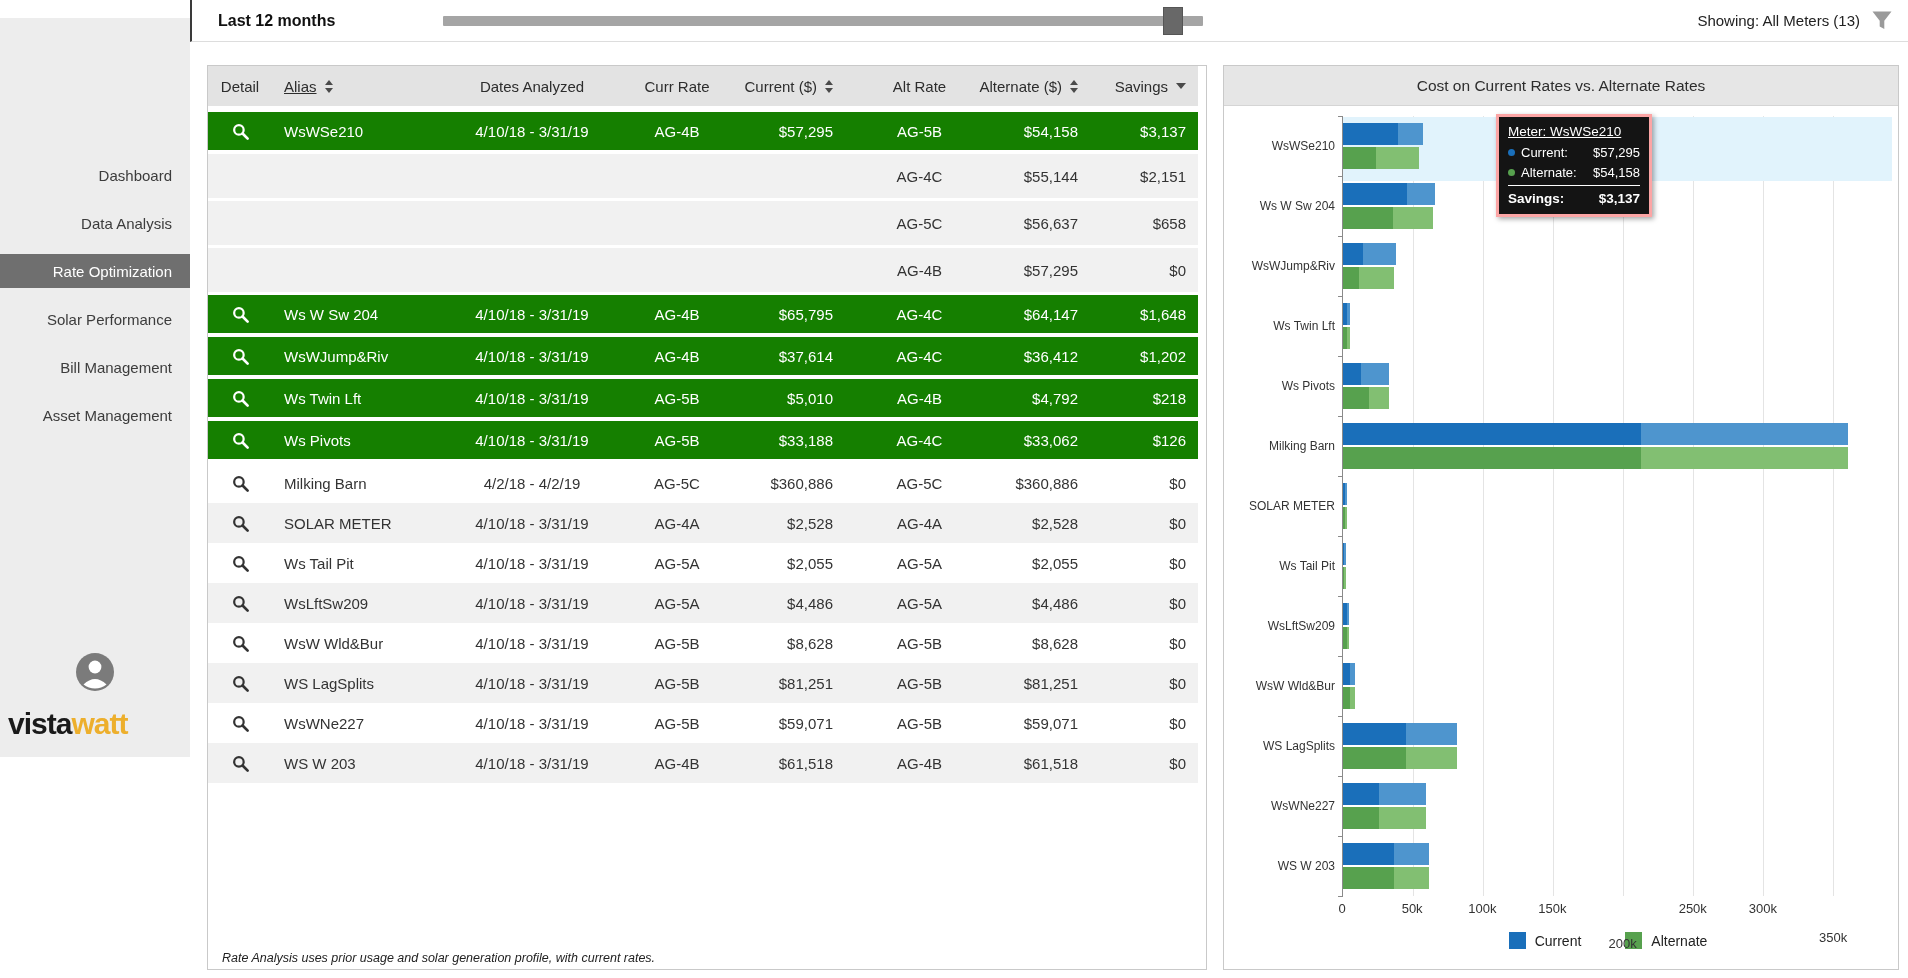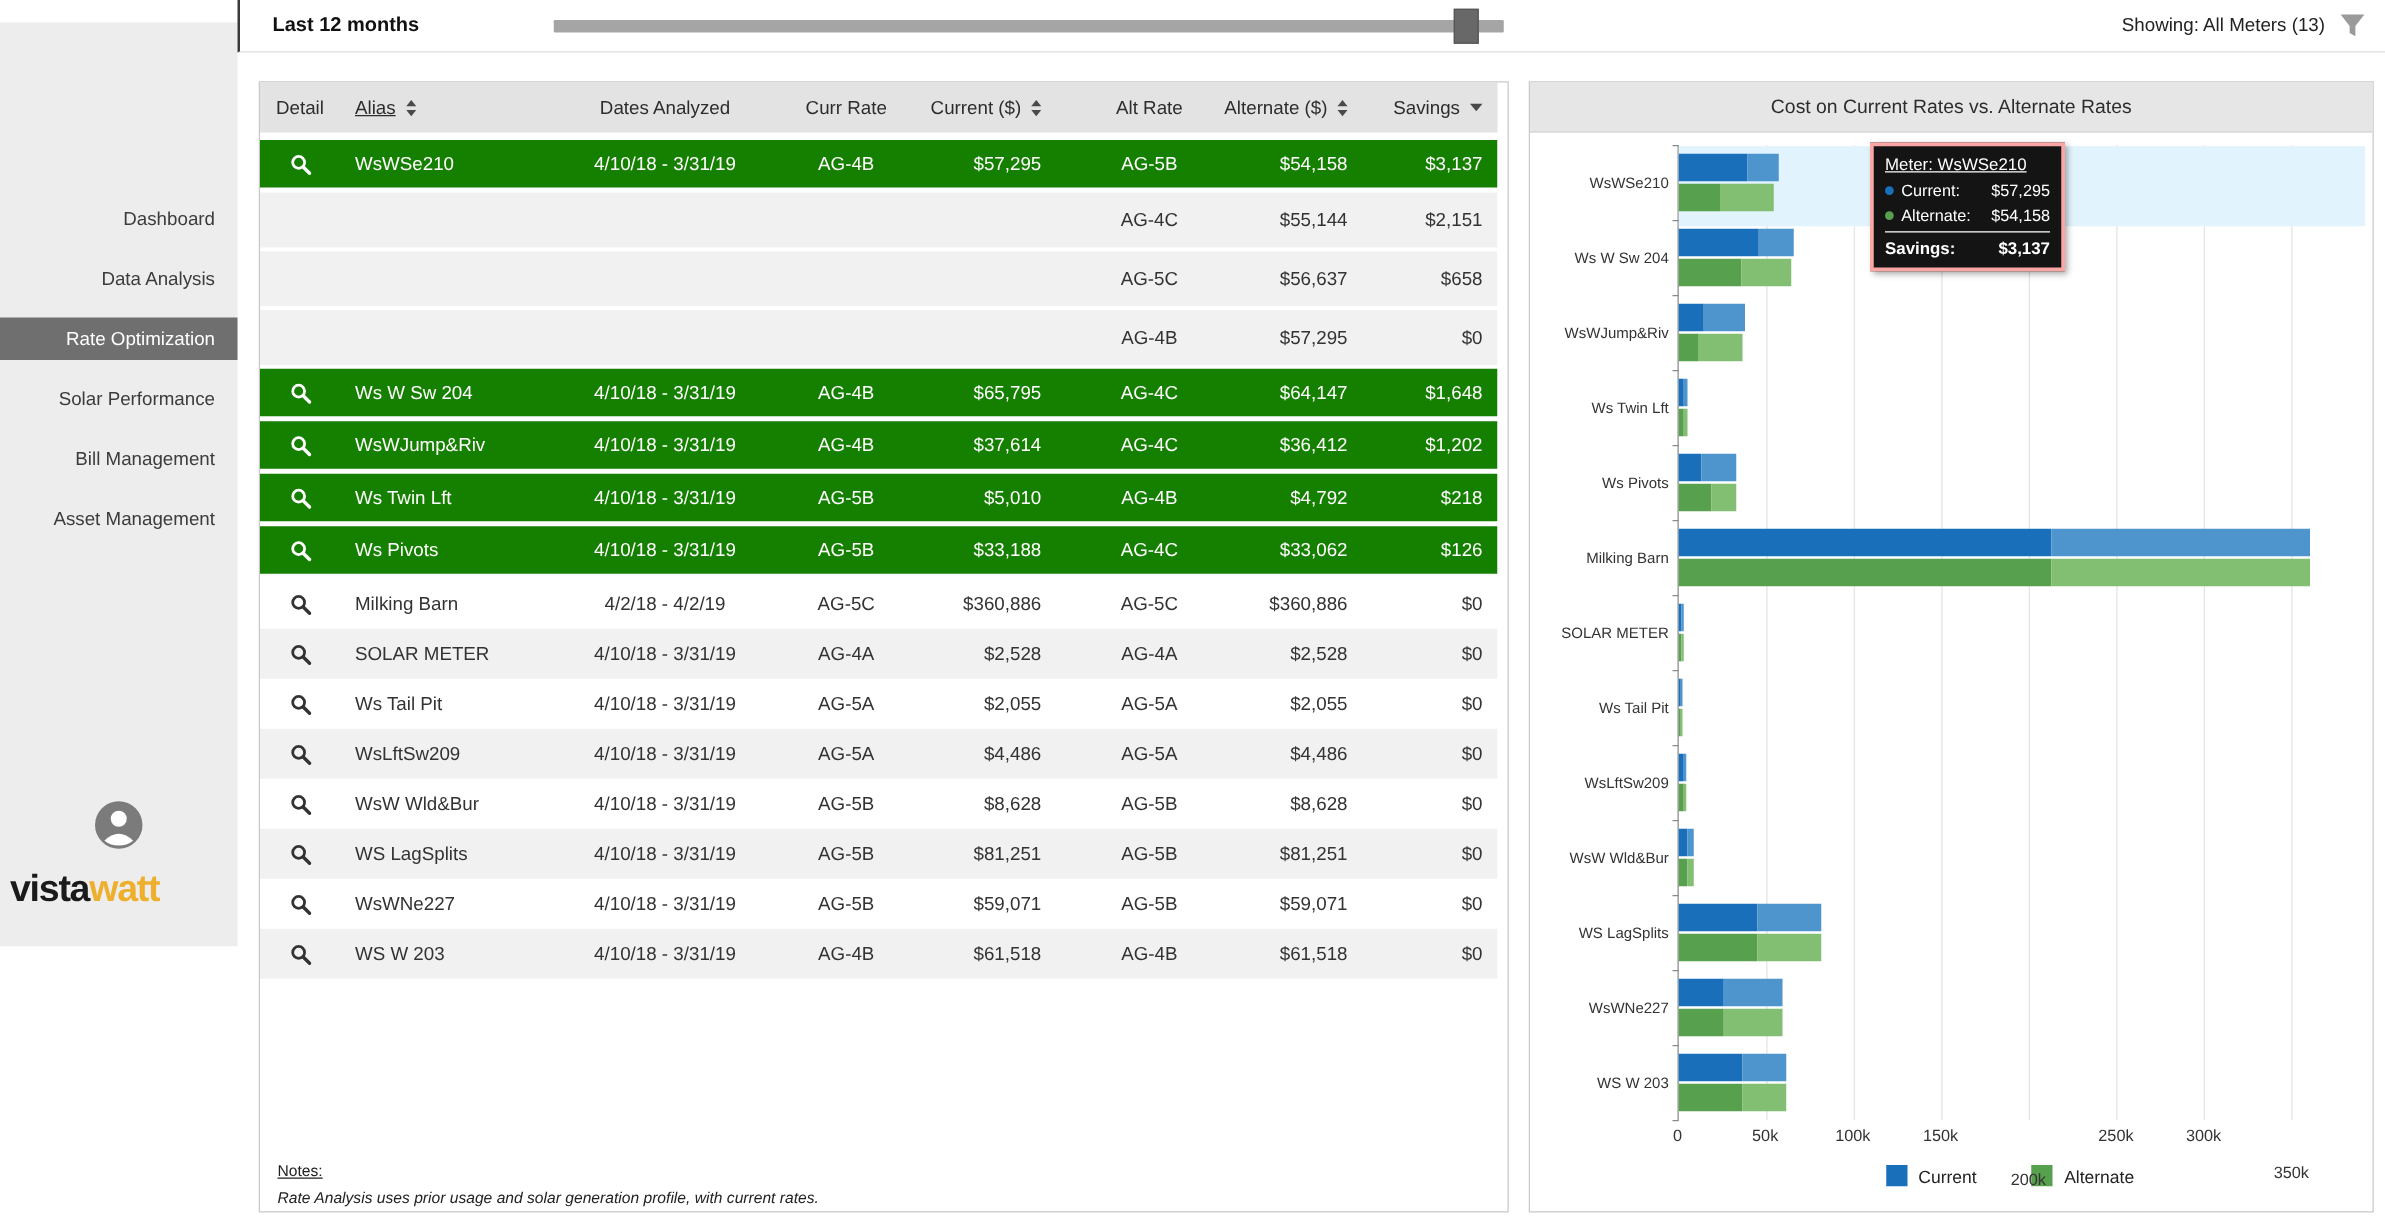--- a/index.html
+++ b/index.html
@@ -5,21 +5,21 @@
   * { margin:0; padding:0; box-sizing:border-box; }
   html,body { width:1908px; height:978px; overflow:hidden; background:#fff;
     font-family:"Liberation Sans","DejaVu Sans",sans-serif; color:#333; }
 
   
   .sidebar { position:absolute; left:0; top:0; width:190px; height:739px; background:#ededed;margin-top:18px; }
   .nav { padding-top:140px; display:flex; flex-direction:column; gap:14px; }
   .nav-item { height:34px; display:flex; align-items:center; justify-content:flex-end;
     padding-right:18px; font-size:15px; color:#3c3c3c; cursor:pointer; }
   .nav-item.active { background:#6f6f6f; color:#fff; }
-  .side-footer { position:absolute; left:0; bottom:0; width:190px; padding-bottom:28px; }
+  .side-footer { position:absolute; left:0; bottom:0; width:190px; padding-bottom:16px; }
   .avatar { display:block; margin:0 auto 14px auto; }
   .logo { font-size:30px; font-weight:bold; letter-spacing:-1px; padding-left:8px; white-space:nowrap; }
   .logo .pre { color:#1a1a1a; }
   .logo .suf { color:#edaf2c; }
 
   
   .topbar { position:absolute; left:190px; top:0; width:1718px; height:42px; background:#fff;
     border-bottom:1px solid #ddd; border-left:2px solid #3a3a3a; display:flex; align-items:center; }
   .period { margin-left:26px; font-size:16px; font-weight:bold; color:#111; }
   .slider { position:relative; margin-left:108px; width:760px; height:10px; background:#a5a5a5; border-radius:1px; }
@@ -433,21 +433,20 @@
         <div class="cell al-c">4/10/18 - 3/31/19</div>
         <div class="cell al-c">AG-4B</div>
         <div class="cell al-r">$61,518</div>
         <div class="cell al-c"></div>
         <div class="cell al-c">AG-4B</div>
         <div class="cell al-r">$61,518</div>
         <div class="cell al-r">$0</div>
       </div>
     </div>
   <div class="notes">
-    <div class="notes-title">Notes:</div>
     <div class="note-line">Rate Analysis uses prior usage and solar generation profile, with current rates.</div>
   </div>
 </div>
 
 <div class="chart-panel">
   <div class="chart-title">Cost on Current Rates vs. Alternate Rates</div>
   <div class="chart-body" id="chart-body">
     <div class="plot-wrap">
       <div class="gutter" id="gutter">
           <div class="glabel">WsWSe210</div>

